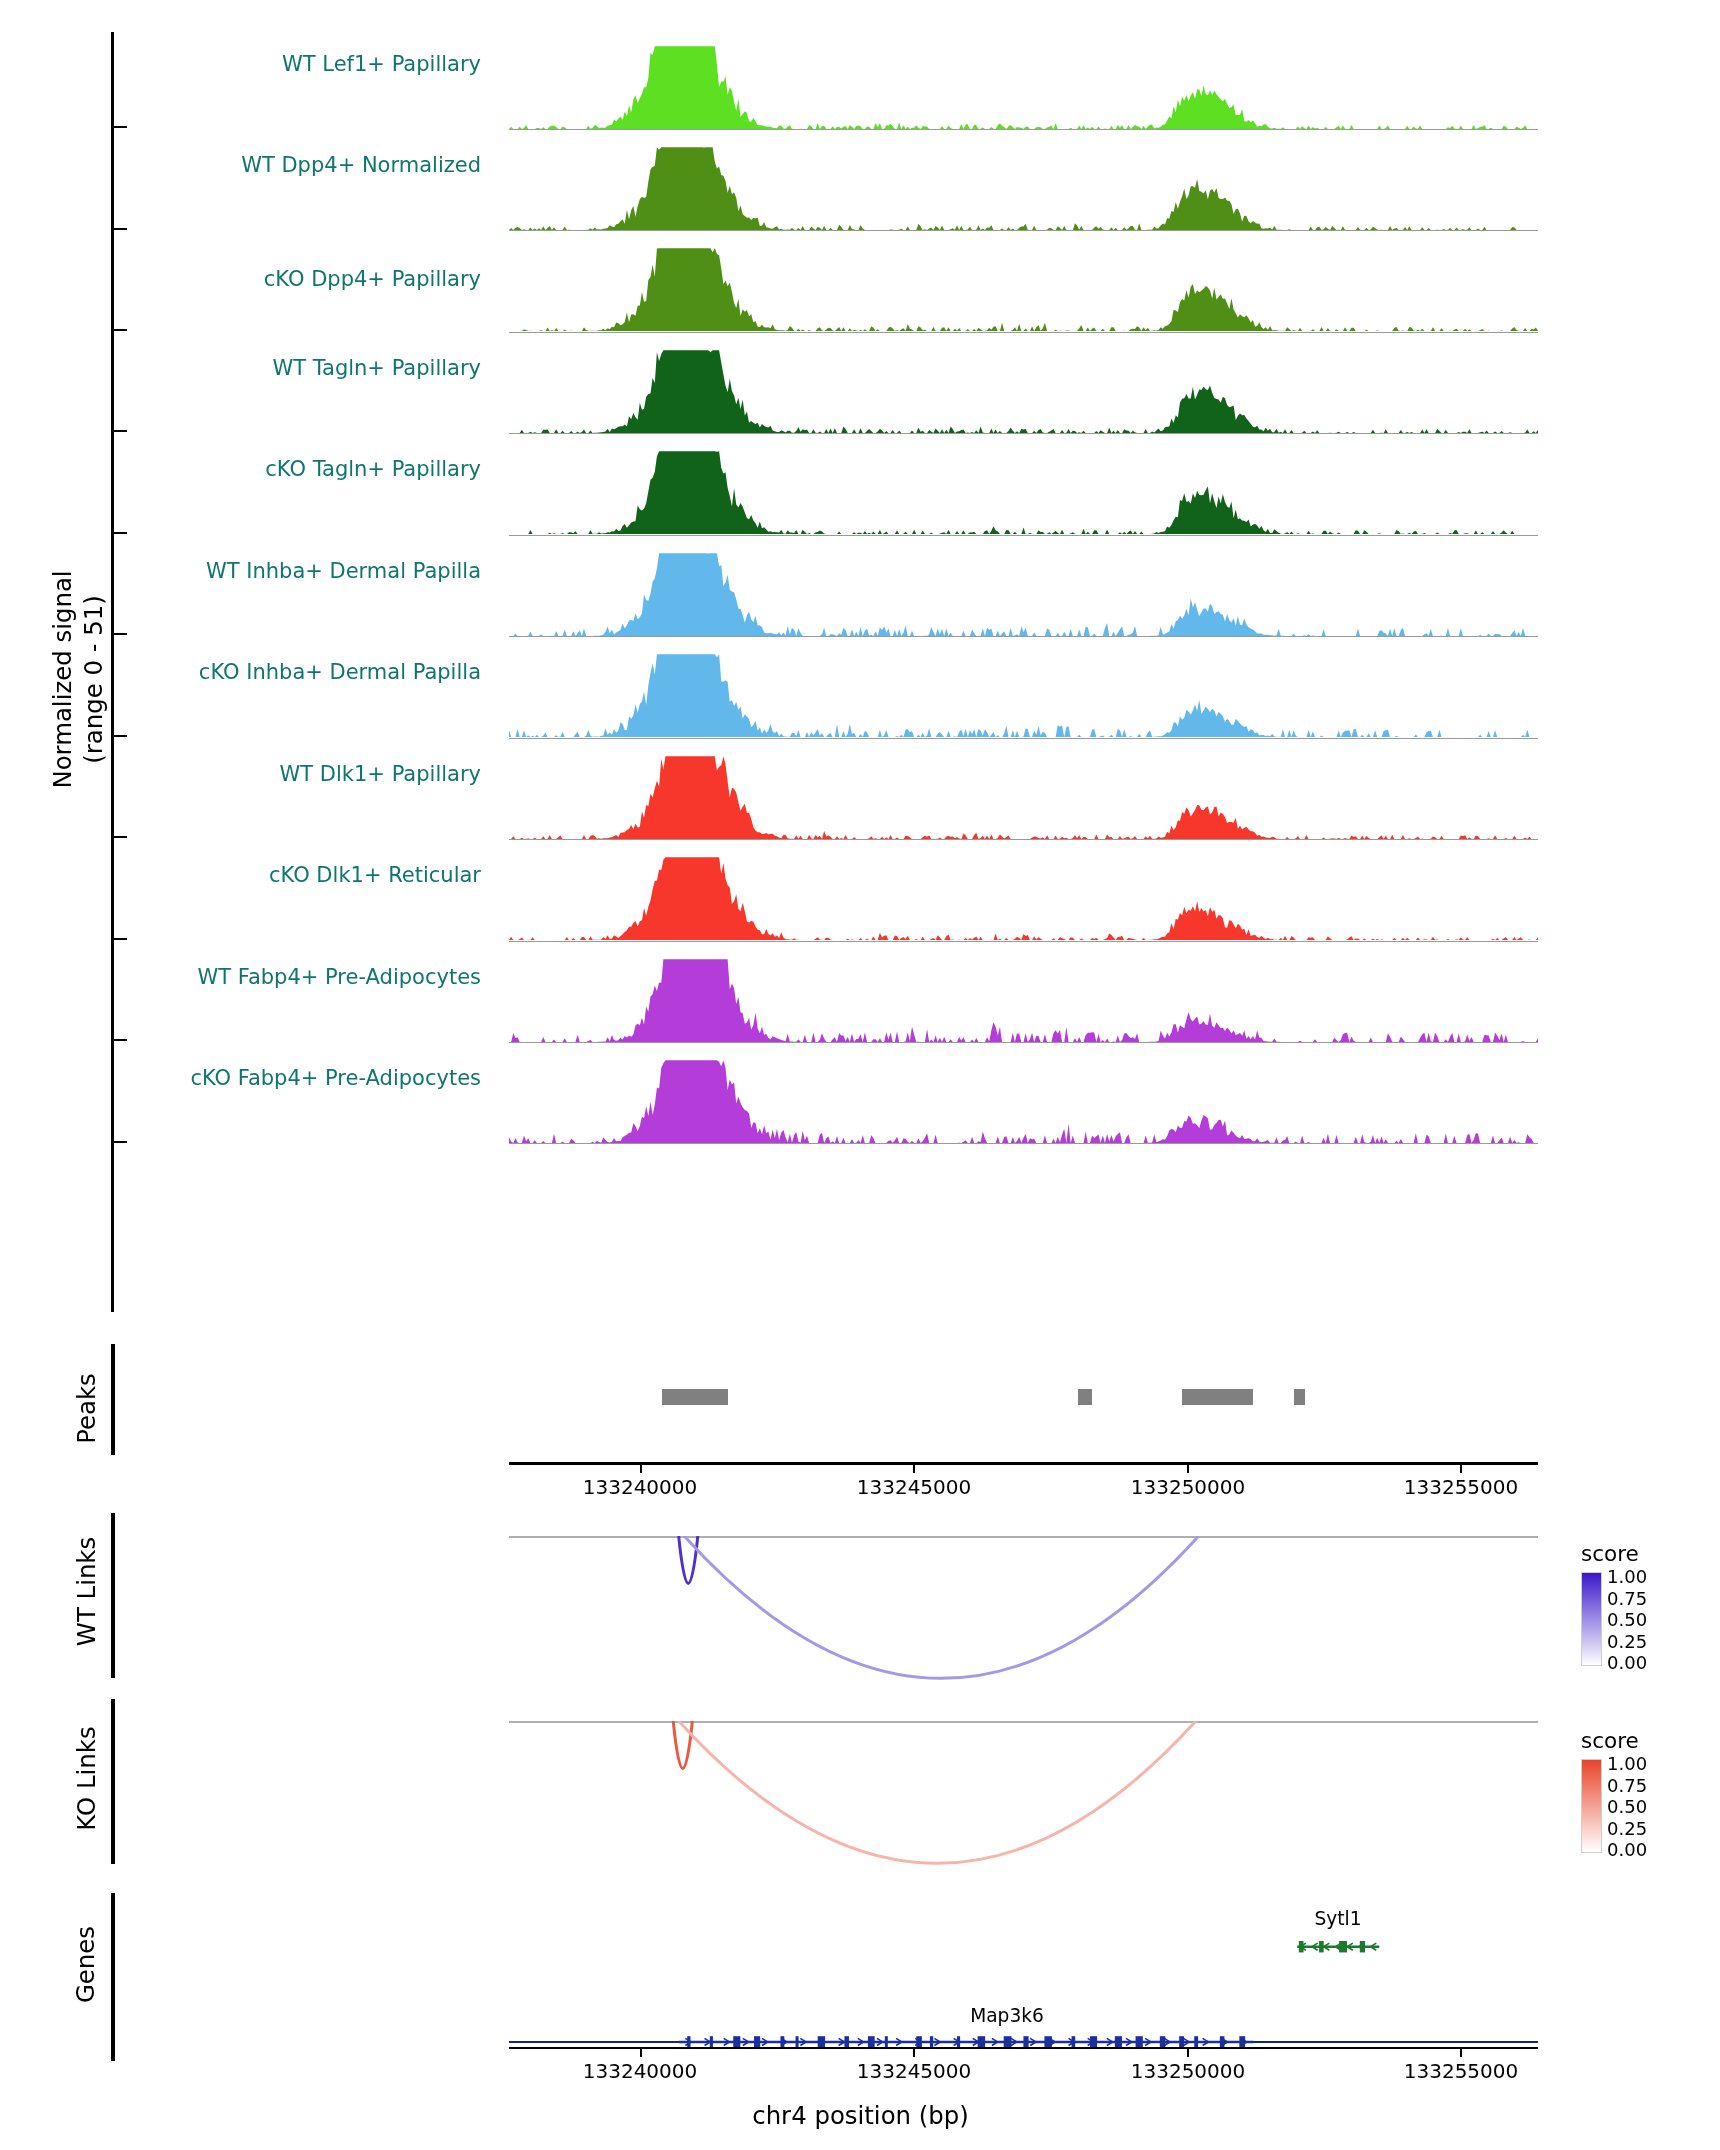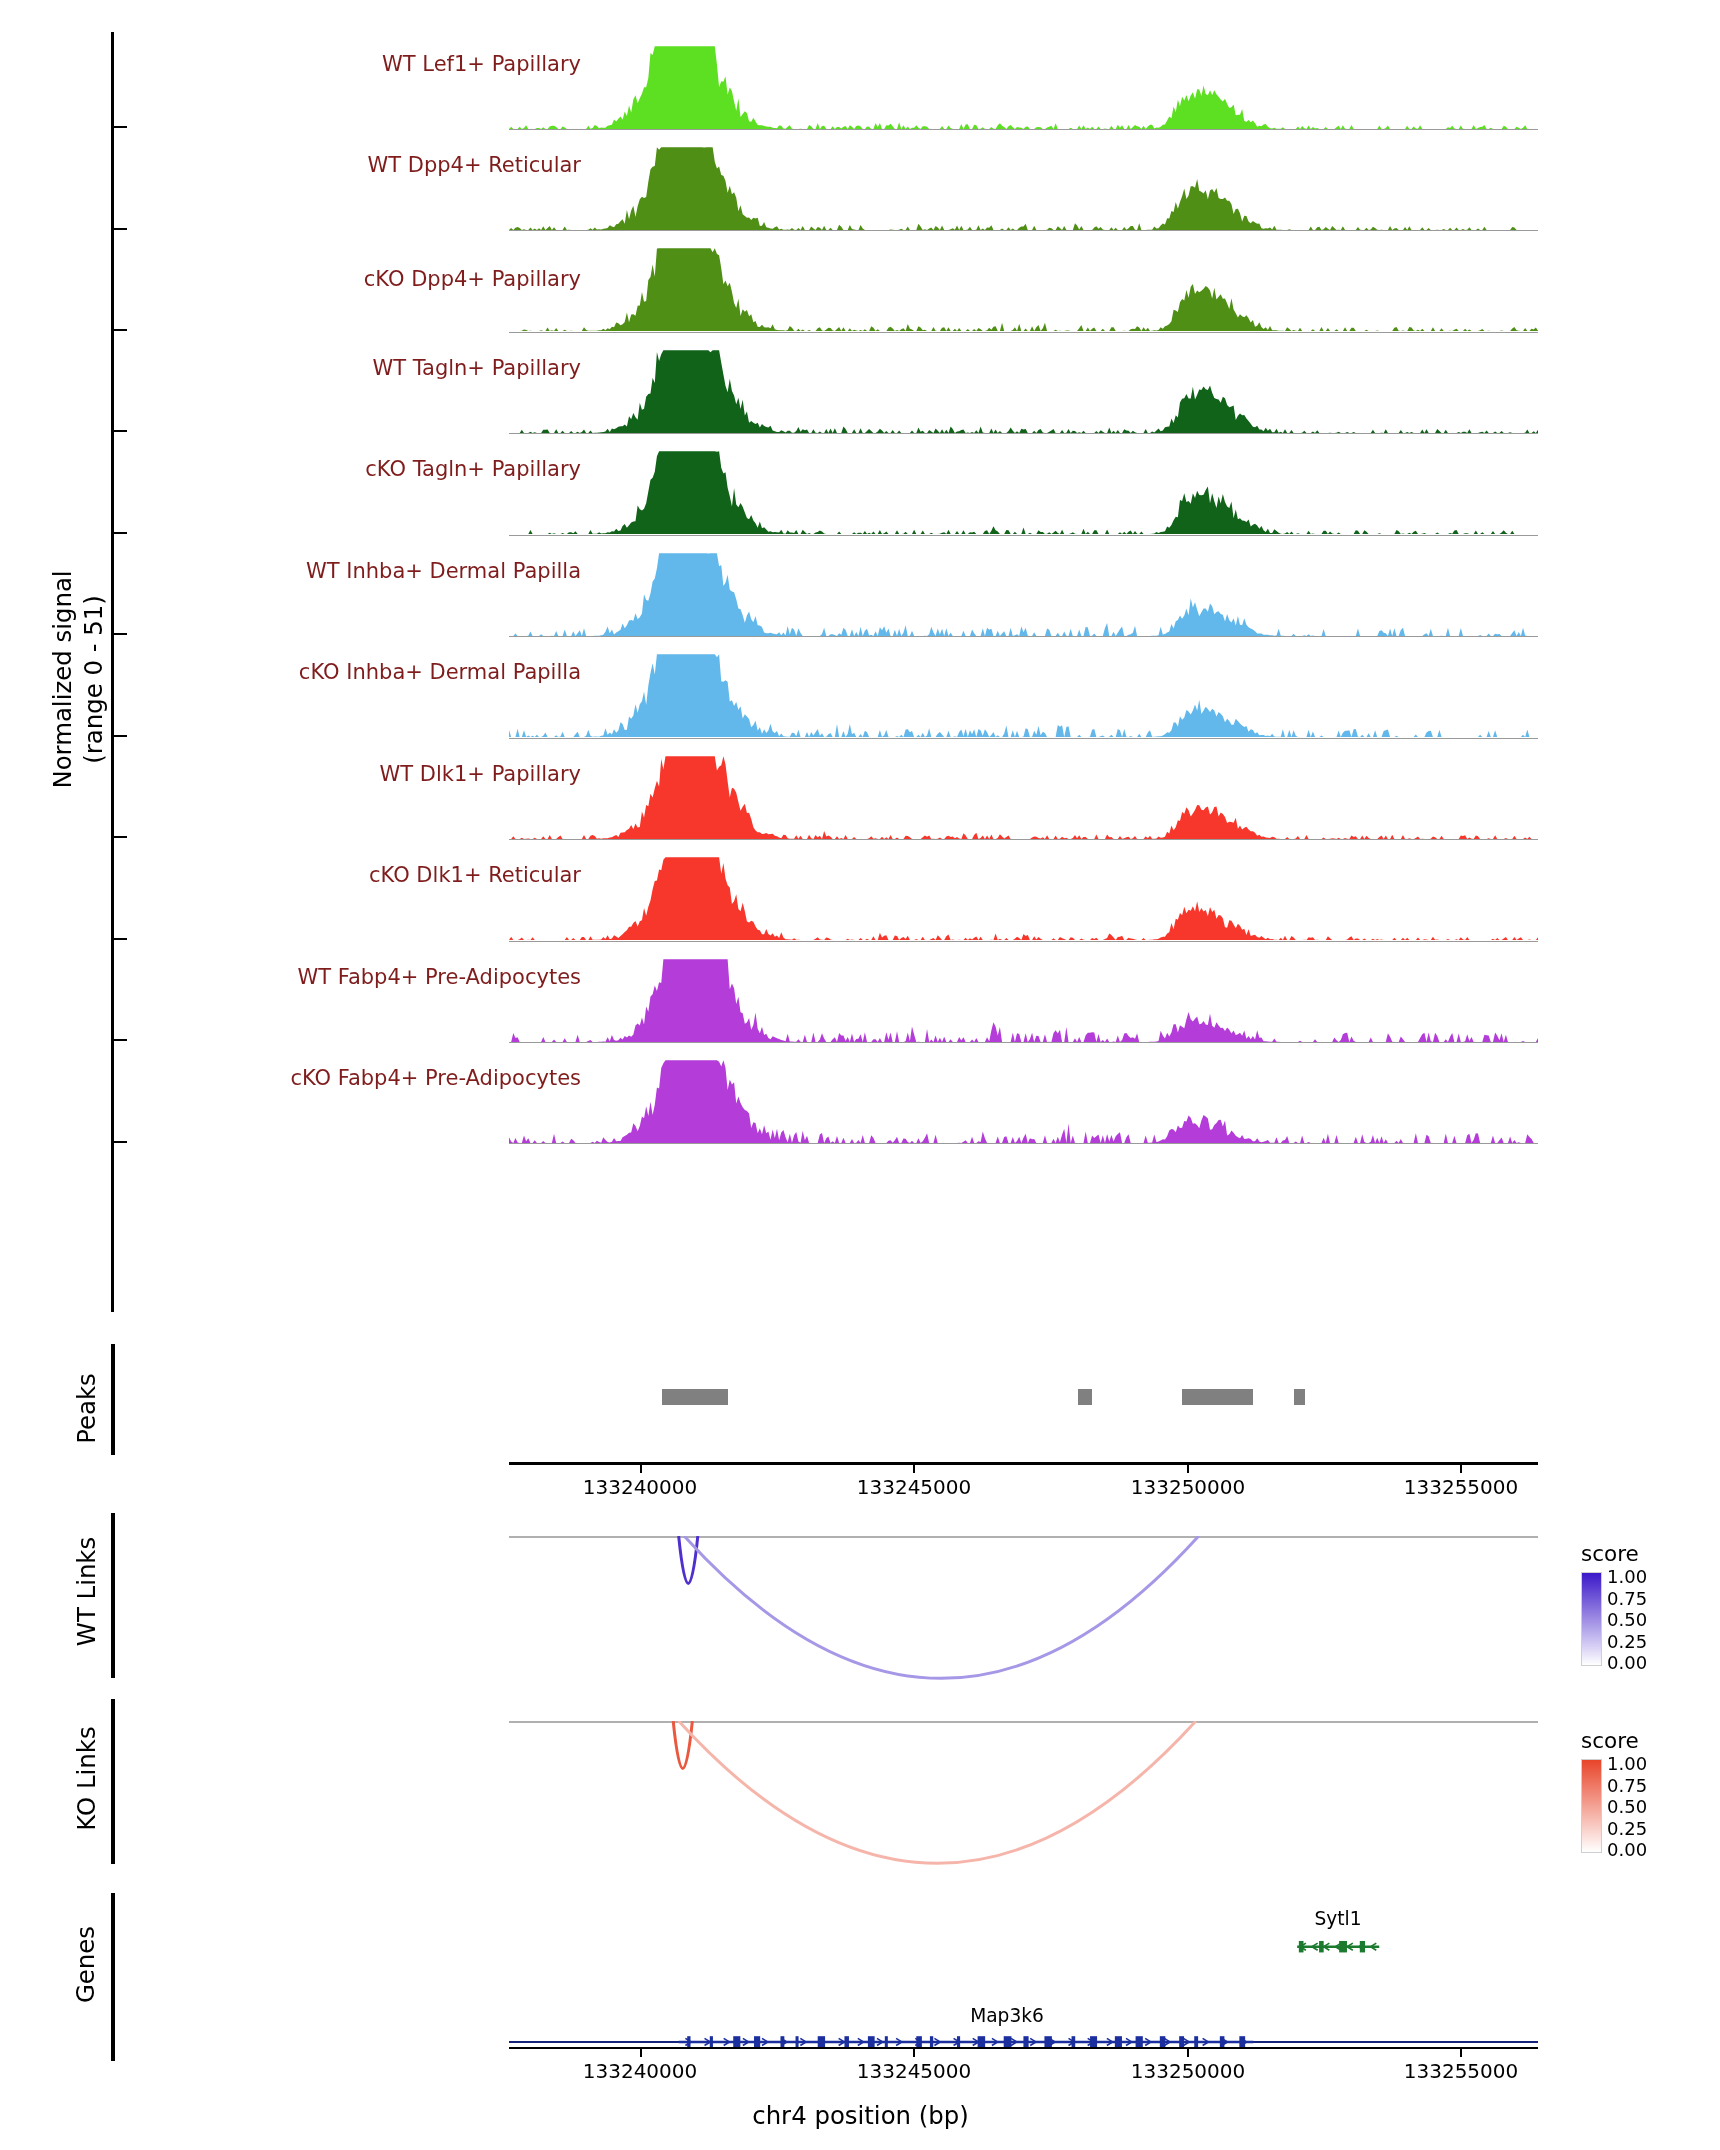--- a/index.html
+++ b/index.html
@@ -39,24 +39,24 @@
   }
   .tick-mark {
     position: absolute;
     left: 111px;
     width: 16px;
     height: 2.2px;
     background: #000;
   }
   .track-label {
     position: absolute;
-    right: 1140px;           
+    right: 1240px;           
     white-space: nowrap;
     font-size: 21px;
-    color: #7f1d1d;
+    color: #0f766e;
     text-align: right;
   }
   .track-plot {
     position: absolute;
     left: 509px;
     width: 1029px;
     height: 90px;
     overflow: hidden;
   }
   .track-baseline {
@@ -197,21 +197,21 @@
   <div id="tracks-axis-tick-column"></div>
   <div id="tracks-area">
       <div class="track-label" style="top: 52px;">WT Lef1+ Papillary</div>
       <div class="tick-mark" style="top: 126px;"></div>
       <div class="track-baseline" style="top: 129px;"></div>
       <div class="track-plot" style="top: 42px; height: 87px;">
         <svg viewBox="0 0 1435 122" preserveAspectRatio="none">
           <path d="M0,122 L0.0,122.0 L3.0,118.7 L6.0,122.0 L9.0,122.0 L12.0,122.0 L14.9,119.0 L17.9,122.0 L20.9,120.5 L23.9,116.7 L26.9,122.0 L29.9,122.0 L32.9,122.0 L35.9,122.0 L38.9,120.6 L41.9,120.7 L44.8,122.0 L47.8,119.7 L50.8,122.0 L53.8,122.0 L56.8,118.6 L59.8,117.6 L62.8,117.4 L65.8,119.3 L68.8,122.0 L71.8,122.0 L74.7,118.4 L77.7,119.8 L80.7,122.0 L83.7,122.0 L86.7,122.0 L89.7,122.0 L92.7,122.0 L95.7,122.0 L98.7,121.9 L101.6,121.9 L104.6,121.9 L107.6,121.9 L110.6,117.5 L113.6,121.6 L116.6,120.5 L119.6,116.3 L122.6,117.9 L125.6,120.8 L128.6,119.8 L131.5,120.3 L134.5,120.3 L137.5,117.6 L140.5,116.8 L143.5,116.1 L146.5,108.7 L149.5,111.6 L152.5,107.5 L155.5,104.4 L158.4,109.2 L161.4,97.6 L164.4,103.6 L167.4,89.2 L170.4,99.0 L173.4,80.5 L176.4,74.5 L179.4,86.0 L182.4,78.9 L185.4,72.5 L188.3,63.3 L191.3,63.5 L194.3,50.6 L197.3,15.3 L200.3,18.2 L203.3,6.0 L206.3,6.0 L209.3,6.0 L212.3,6.0 L215.3,6.0 L218.2,6.0 L221.2,6.0 L224.2,6.0 L227.2,6.0 L230.2,6.0 L233.2,6.0 L236.2,6.0 L239.2,6.0 L242.2,6.0 L245.1,6.0 L248.1,6.0 L251.1,6.0 L254.1,6.0 L257.1,6.0 L260.1,6.0 L263.1,6.0 L266.1,6.0 L269.1,6.0 L272.1,6.0 L275.0,6.0 L278.0,6.0 L281.0,6.0 L284.0,6.0 L287.0,6.0 L290.0,31.9 L293.0,63.0 L296.0,54.9 L299.0,55.8 L301.9,48.2 L304.9,73.6 L307.9,63.6 L310.9,69.2 L313.9,83.5 L316.9,96.5 L319.9,79.1 L322.9,105.1 L325.9,100.9 L328.9,97.1 L331.8,99.5 L334.8,111.1 L337.8,111.8 L340.8,106.1 L343.8,111.4 L346.8,116.5 L349.8,116.6 L352.8,116.6 L355.8,117.7 L358.8,118.4 L361.7,118.7 L364.7,119.0 L367.7,120.2 L370.7,120.5 L373.7,121.0 L376.7,117.1 L379.7,117.6 L382.7,121.4 L385.7,121.6 L388.6,118.8 L391.6,116.6 L394.6,121.8 L397.6,121.9 L400.6,121.9 L403.6,121.9 L406.6,121.5 L409.6,122.0 L412.6,122.0 L415.6,122.0 L418.5,116.3 L421.5,118.2 L424.5,122.0 L427.5,122.0 L430.5,113.7 L433.5,122.0 L436.5,117.8 L439.5,117.5 L442.5,122.0 L445.4,122.0 L448.4,122.0 L451.4,118.0 L454.4,122.0 L457.4,119.3 L460.4,119.1 L463.4,121.4 L466.4,118.7 L469.4,117.9 L472.4,122.0 L475.3,116.9 L478.3,118.9 L481.3,122.0 L484.3,117.9 L487.3,117.2 L490.3,118.5 L493.3,122.0 L496.3,122.0 L499.3,118.6 L502.2,118.7 L505.2,122.0 L508.2,122.0 L511.2,113.7 L514.2,119.7 L517.2,113.6 L520.2,122.0 L523.2,122.0 L526.2,116.8 L529.2,117.2 L532.1,114.7 L535.1,118.0 L538.1,122.0 L541.1,122.0 L544.1,112.4 L547.1,122.0 L550.1,116.6 L553.1,122.0 L556.1,118.5 L559.1,122.0 L562.0,120.2 L565.0,120.4 L568.0,116.8 L571.0,120.3 L574.0,122.0 L577.0,118.0 L580.0,118.0 L583.0,118.7 L586.0,122.0 L588.9,122.0 L591.9,122.0 L594.9,122.0 L597.9,122.0 L600.9,122.0 L603.9,117.7 L606.9,122.0 L609.9,122.0 L612.9,117.1 L615.9,120.6 L618.8,122.0 L621.8,122.0 L624.8,122.0 L627.8,122.0 L630.8,115.1 L633.8,122.0 L636.8,115.8 L639.8,115.2 L642.8,122.0 L645.8,122.0 L648.7,116.1 L651.7,116.6 L654.7,122.0 L657.7,121.8 L660.7,119.5 L663.7,122.0 L666.7,122.0 L669.7,122.0 L672.7,119.3 L675.6,121.7 L678.6,122.0 L681.6,116.9 L684.6,113.9 L687.6,117.4 L690.6,119.3 L693.6,122.0 L696.6,118.3 L699.6,116.5 L702.6,119.6 L705.5,122.0 L708.5,119.3 L711.5,120.0 L714.5,120.3 L717.5,122.0 L720.5,118.9 L723.5,118.5 L726.5,122.0 L729.5,122.0 L732.4,122.0 L735.4,119.7 L738.4,119.1 L741.4,119.6 L744.4,122.0 L747.4,122.0 L750.4,120.0 L753.4,118.7 L756.4,117.3 L759.4,122.0 L762.3,114.0 L765.3,122.0 L768.3,122.0 L771.3,122.0 L774.3,122.0 L777.3,122.0 L780.3,122.0 L783.3,120.2 L786.3,122.0 L789.3,122.0 L792.2,122.0 L795.2,117.0 L798.2,122.0 L801.2,116.9 L804.2,122.0 L807.2,119.8 L810.2,122.0 L813.2,119.0 L816.2,122.0 L819.1,122.0 L822.1,118.4 L825.1,122.0 L828.1,122.0 L831.1,121.2 L834.1,122.0 L837.1,122.0 L840.1,117.4 L843.1,122.0 L846.1,122.0 L849.0,116.0 L852.0,120.1 L855.0,116.7 L858.0,122.0 L861.0,122.0 L864.0,116.4 L867.0,122.0 L870.0,119.1 L873.0,116.5 L875.9,118.2 L878.9,119.0 L881.9,122.0 L884.9,117.4 L887.9,121.9 L890.9,118.5 L893.9,115.9 L896.9,116.0 L899.9,121.3 L902.9,120.0 L905.8,120.2 L908.8,118.9 L911.8,116.2 L914.8,115.6 L917.8,110.0 L920.8,104.4 L923.8,107.0 L926.8,90.6 L929.8,98.6 L932.8,80.9 L935.7,90.1 L938.7,76.9 L941.7,82.1 L944.7,74.2 L947.7,83.0 L950.7,75.0 L953.7,70.4 L956.7,79.5 L959.7,66.1 L962.6,66.6 L965.6,75.7 L968.6,60.9 L971.6,72.8 L974.6,74.8 L977.6,67.5 L980.6,74.2 L983.6,67.5 L986.6,73.2 L989.6,76.7 L992.5,80.5 L995.5,83.3 L998.5,79.7 L1001.5,87.0 L1004.5,92.6 L1007.5,91.4 L1010.5,87.8 L1013.5,102.6 L1016.5,102.1 L1019.4,102.0 L1022.4,94.0 L1025.4,110.9 L1028.4,111.8 L1031.4,109.4 L1034.4,112.4 L1037.4,110.0 L1040.4,113.9 L1043.4,118.7 L1046.4,117.6 L1049.3,118.3 L1052.3,115.8 L1055.3,114.9 L1058.3,118.8 L1061.3,121.1 L1064.3,121.4 L1067.3,120.2 L1070.3,121.5 L1073.3,121.8 L1076.3,121.8 L1079.2,119.6 L1082.2,121.9 L1085.2,121.9 L1088.2,122.0 L1091.2,122.0 L1094.2,122.0 L1097.2,122.0 L1100.2,118.6 L1103.2,122.0 L1106.1,117.9 L1109.1,120.8 L1112.1,122.0 L1115.1,117.1 L1118.1,122.0 L1121.1,119.1 L1124.1,121.4 L1127.1,120.7 L1130.1,122.0 L1133.1,122.0 L1136.0,121.9 L1139.0,119.1 L1142.0,122.0 L1145.0,122.0 L1148.0,122.0 L1151.0,122.0 L1154.0,119.5 L1157.0,117.6 L1160.0,122.0 L1162.9,116.9 L1165.9,121.8 L1168.9,122.0 L1171.9,122.0 L1174.9,116.3 L1177.9,122.0 L1180.9,122.0 L1183.9,122.0 L1186.9,122.0 L1189.9,122.0 L1192.8,122.0 L1195.8,122.0 L1198.8,122.0 L1201.8,122.0 L1204.8,122.0 L1207.8,122.0 L1210.8,122.0 L1213.8,117.1 L1216.8,122.0 L1219.8,122.0 L1222.7,120.5 L1225.7,117.0 L1228.7,122.0 L1231.7,122.0 L1234.7,122.0 L1237.7,122.0 L1240.7,122.0 L1243.7,122.0 L1246.7,122.0 L1249.6,122.0 L1252.6,117.4 L1255.6,122.0 L1258.6,122.0 L1261.6,118.6 L1264.6,121.4 L1267.6,121.6 L1270.6,116.9 L1273.6,122.0 L1276.6,122.0 L1279.5,122.0 L1282.5,122.0 L1285.5,122.0 L1288.5,122.0 L1291.5,122.0 L1294.5,122.0 L1297.5,122.0 L1300.5,122.0 L1303.5,122.0 L1306.4,122.0 L1309.4,119.5 L1312.4,120.7 L1315.4,117.5 L1318.4,121.4 L1321.4,122.0 L1324.4,122.0 L1327.4,117.1 L1330.4,122.0 L1333.4,122.0 L1336.3,122.0 L1339.3,122.0 L1342.3,122.0 L1345.3,116.3 L1348.3,122.0 L1351.3,120.6 L1354.3,119.3 L1357.3,118.9 L1360.3,116.4 L1363.3,122.0 L1366.2,122.0 L1369.2,120.3 L1372.2,122.0 L1375.2,122.0 L1378.2,122.0 L1381.2,122.0 L1384.2,122.0 L1387.2,117.5 L1390.2,118.9 L1393.1,122.0 L1396.1,122.0 L1399.1,122.0 L1402.1,121.9 L1405.1,118.8 L1408.1,120.1 L1411.1,122.0 L1414.1,120.2 L1417.1,116.9 L1420.1,122.0 L1423.0,122.0 L1426.0,122.0 L1429.0,122.0 L1432.0,122.0 L1435.0,122.0 L1435,122 Z" fill="#5ddf22"></path>
         </svg>
       </div>
-      <div class="track-label" style="top: 153px;">WT Dpp4+ Reticular</div>
+      <div class="track-label" style="top: 153px;">WT Dpp4+ Normalized</div>
       <div class="tick-mark" style="top: 228px;"></div>
       <div class="track-baseline" style="top: 230px;"></div>
       <div class="track-plot" style="top: 143px; height: 87px;">
         <svg viewBox="0 0 1435 122" preserveAspectRatio="none">
           <path d="M0,122 L0.0,122.0 L3.0,119.2 L6.0,122.0 L9.0,119.0 L12.0,117.9 L14.9,119.2 L17.9,122.0 L20.9,121.1 L23.9,122.0 L26.9,122.0 L29.9,118.4 L32.9,122.0 L35.9,119.9 L38.9,122.0 L41.9,119.5 L44.8,122.0 L47.8,116.9 L50.8,122.0 L53.8,119.3 L56.8,116.3 L59.8,122.0 L62.8,118.3 L65.8,122.0 L68.8,122.0 L71.8,122.0 L74.7,122.0 L77.7,117.0 L80.7,122.0 L83.7,121.6 L86.7,122.0 L89.7,121.9 L92.7,122.0 L95.7,122.0 L98.7,122.0 L101.6,121.9 L104.6,121.9 L107.6,121.9 L110.6,121.8 L113.6,119.4 L116.6,121.8 L119.6,118.4 L122.6,121.3 L125.6,121.0 L128.6,121.2 L131.5,120.4 L134.5,120.0 L137.5,119.3 L140.5,115.5 L143.5,117.0 L146.5,118.3 L149.5,113.8 L152.5,113.4 L155.5,109.9 L158.4,106.9 L161.4,113.1 L164.4,94.1 L167.4,106.8 L170.4,94.7 L173.4,87.9 L176.4,103.9 L179.4,88.8 L182.4,78.9 L185.4,75.2 L188.3,77.2 L191.3,75.6 L194.3,54.2 L197.3,36.9 L200.3,33.2 L203.3,32.3 L206.3,6.0 L209.3,9.6 L212.3,6.0 L215.3,6.0 L218.2,6.0 L221.2,6.0 L224.2,6.0 L227.2,6.0 L230.2,6.0 L233.2,6.0 L236.2,6.0 L239.2,6.0 L242.2,6.0 L245.1,6.0 L248.1,6.0 L251.1,6.0 L254.1,6.0 L257.1,6.0 L260.1,6.0 L263.1,6.0 L266.1,6.0 L269.1,6.0 L272.1,6.3 L275.0,6.0 L278.0,6.0 L281.0,6.0 L284.0,6.0 L287.0,26.4 L290.0,35.7 L293.0,32.8 L296.0,44.7 L299.0,45.8 L301.9,53.2 L304.9,69.8 L307.9,60.0 L310.9,71.8 L313.9,68.9 L316.9,76.9 L319.9,95.7 L322.9,87.3 L325.9,100.0 L328.9,102.5 L331.8,104.8 L334.8,104.6 L337.8,107.9 L340.8,104.8 L343.8,106.0 L346.8,104.7 L349.8,116.5 L352.8,116.2 L355.8,110.8 L358.8,118.3 L361.7,118.7 L364.7,119.8 L367.7,120.2 L370.7,118.1 L373.7,116.7 L376.7,121.3 L379.7,120.2 L382.7,121.5 L385.7,121.6 L388.6,121.2 L391.6,121.7 L394.6,119.1 L397.6,121.8 L400.6,121.9 L403.6,119.2 L406.6,122.0 L409.6,116.4 L412.6,122.0 L415.6,122.0 L418.5,122.0 L421.5,117.1 L424.5,119.8 L427.5,122.0 L430.5,117.7 L433.5,118.8 L436.5,122.0 L439.5,116.1 L442.5,122.0 L445.4,122.0 L448.4,118.8 L451.4,122.0 L454.4,122.0 L457.4,122.0 L460.4,114.5 L463.4,117.6 L466.4,122.0 L469.4,122.0 L472.4,122.0 L475.3,114.9 L478.3,120.6 L481.3,121.3 L484.3,122.0 L487.3,122.0 L490.3,115.1 L493.3,119.9 L496.3,122.0 L499.3,122.0 L502.2,122.0 L505.2,122.0 L508.2,122.0 L511.2,122.0 L514.2,122.0 L517.2,122.0 L520.2,122.0 L523.2,122.0 L526.2,122.0 L529.2,122.0 L532.1,121.2 L535.1,121.8 L538.1,122.0 L541.1,122.0 L544.1,121.5 L547.1,120.1 L550.1,122.0 L553.1,122.0 L556.1,117.1 L559.1,122.0 L562.0,122.0 L565.0,122.0 L568.0,122.0 L571.0,113.3 L574.0,117.1 L577.0,122.0 L580.0,121.0 L583.0,122.0 L586.0,119.9 L588.9,118.6 L591.9,122.0 L594.9,116.4 L597.9,118.6 L600.9,122.0 L603.9,115.6 L606.9,122.0 L609.9,122.0 L612.9,122.0 L615.9,120.8 L618.8,119.4 L621.8,121.5 L624.8,115.7 L627.8,122.0 L630.8,116.2 L633.8,122.0 L636.8,122.0 L639.8,121.2 L642.8,117.3 L645.8,122.0 L648.7,122.0 L651.7,121.8 L654.7,115.4 L657.7,122.0 L660.7,119.9 L663.7,122.0 L666.7,118.4 L669.7,118.8 L672.7,115.3 L675.6,122.0 L678.6,122.0 L681.6,122.0 L684.6,122.0 L687.6,120.0 L690.6,122.0 L693.6,122.0 L696.6,118.2 L699.6,122.0 L702.6,119.9 L705.5,122.0 L708.5,122.0 L711.5,118.9 L714.5,117.1 L717.5,117.2 L720.5,113.1 L723.5,122.0 L726.5,122.0 L729.5,122.0 L732.4,115.9 L735.4,122.0 L738.4,122.0 L741.4,122.0 L744.4,122.0 L747.4,122.0 L750.4,121.8 L753.4,118.9 L756.4,119.4 L759.4,122.0 L762.3,122.0 L765.3,116.7 L768.3,119.2 L771.3,122.0 L774.3,116.4 L777.3,122.0 L780.3,122.0 L783.3,122.0 L786.3,122.0 L789.3,112.4 L792.2,115.6 L795.2,121.4 L798.2,116.3 L801.2,122.0 L804.2,122.0 L807.2,122.0 L810.2,122.0 L813.2,122.0 L816.2,118.6 L819.1,116.7 L822.1,120.4 L825.1,117.9 L828.1,121.4 L831.1,122.0 L834.1,122.0 L837.1,122.0 L840.1,118.1 L843.1,122.0 L846.1,118.7 L849.0,122.0 L852.0,122.0 L855.0,122.0 L858.0,117.9 L861.0,121.5 L864.0,119.7 L867.0,116.4 L870.0,116.4 L873.0,121.5 L875.9,122.0 L878.9,112.5 L881.9,122.0 L884.9,121.9 L887.9,121.9 L890.9,121.8 L893.9,121.7 L896.9,121.5 L899.9,117.2 L902.9,119.8 L905.8,119.5 L908.8,115.8 L911.8,112.8 L914.8,114.3 L917.8,105.4 L920.8,105.9 L923.8,95.5 L926.8,96.8 L929.8,82.9 L932.8,92.3 L935.7,82.6 L938.7,74.5 L941.7,63.8 L944.7,78.7 L947.7,73.6 L950.7,60.8 L953.7,60.8 L956.7,62.9 L959.7,50.6 L962.6,67.1 L965.6,68.4 L968.6,70.8 L971.6,66.4 L974.6,78.8 L977.6,66.7 L980.6,64.4 L983.6,69.5 L986.6,63.0 L989.6,77.0 L992.5,78.4 L995.5,78.4 L998.5,76.4 L1001.5,81.0 L1004.5,81.1 L1007.5,85.9 L1010.5,99.6 L1013.5,92.5 L1016.5,92.3 L1019.4,98.4 L1022.4,110.1 L1025.4,102.0 L1028.4,102.2 L1031.4,110.1 L1034.4,112.7 L1037.4,109.5 L1040.4,111.6 L1043.4,113.1 L1046.4,112.9 L1049.3,119.6 L1052.3,120.1 L1055.3,119.7 L1058.3,119.9 L1061.3,118.6 L1064.3,121.2 L1067.3,116.2 L1070.3,121.5 L1073.3,121.8 L1076.3,121.8 L1079.2,121.9 L1082.2,122.0 L1085.2,122.0 L1088.2,120.8 L1091.2,122.0 L1094.2,121.9 L1097.2,122.0 L1100.2,122.0 L1103.2,122.0 L1106.1,122.0 L1109.1,122.0 L1112.1,122.0 L1115.1,122.0 L1118.1,117.2 L1121.1,122.0 L1124.1,122.0 L1127.1,118.3 L1130.1,117.3 L1133.1,122.0 L1136.0,120.9 L1139.0,117.8 L1142.0,120.3 L1145.0,122.0 L1148.0,116.5 L1151.0,119.3 L1154.0,122.0 L1157.0,121.5 L1160.0,122.0 L1162.9,116.8 L1165.9,122.0 L1168.9,122.0 L1171.9,122.0 L1174.9,122.0 L1177.9,122.0 L1180.9,122.0 L1183.9,117.8 L1186.9,121.8 L1189.9,122.0 L1192.8,122.0 L1195.8,118.8 L1198.8,122.0 L1201.8,121.2 L1204.8,117.6 L1207.8,119.2 L1210.8,121.7 L1213.8,122.0 L1216.8,121.8 L1219.8,122.0 L1222.7,122.0 L1225.7,122.0 L1228.7,116.3 L1231.7,122.0 L1234.7,120.0 L1237.7,119.3 L1240.7,122.0 L1243.7,122.0 L1246.7,122.0 L1249.6,117.9 L1252.6,122.0 L1255.6,116.8 L1258.6,122.0 L1261.6,122.0 L1264.6,122.0 L1267.6,122.0 L1270.6,122.0 L1273.6,118.2 L1276.6,122.0 L1279.5,122.0 L1282.5,119.1 L1285.5,122.0 L1288.5,122.0 L1291.5,122.0 L1294.5,121.8 L1297.5,122.0 L1300.5,122.0 L1303.5,120.6 L1306.4,122.0 L1309.4,122.0 L1312.4,119.0 L1315.4,122.0 L1318.4,122.0 L1321.4,118.6 L1324.4,122.0 L1327.4,122.0 L1330.4,120.7 L1333.4,122.0 L1336.3,121.5 L1339.3,118.2 L1342.3,122.0 L1345.3,122.0 L1348.3,122.0 L1351.3,119.9 L1354.3,122.0 L1357.3,122.0 L1360.3,117.3 L1363.3,122.0 L1366.2,122.0 L1369.2,122.0 L1372.2,122.0 L1375.2,122.0 L1378.2,122.0 L1381.2,122.0 L1384.2,122.0 L1387.2,122.0 L1390.2,122.0 L1393.1,122.0 L1396.1,122.0 L1399.1,117.8 L1402.1,118.6 L1405.1,122.0 L1408.1,122.0 L1411.1,122.0 L1414.1,122.0 L1417.1,122.0 L1420.1,122.0 L1423.0,122.0 L1426.0,122.0 L1429.0,122.0 L1432.0,122.0 L1435.0,122.0 L1435,122 Z" fill="#4f8f16"></path>
         </svg>
       </div>
       <div class="track-label" style="top: 254px; margin-top: 13px;">cKO Dpp4+ Papillary</div>
       <div class="tick-mark" style="top: 329px;"></div>
       <div class="track-baseline" style="top: 332px;"></div>

